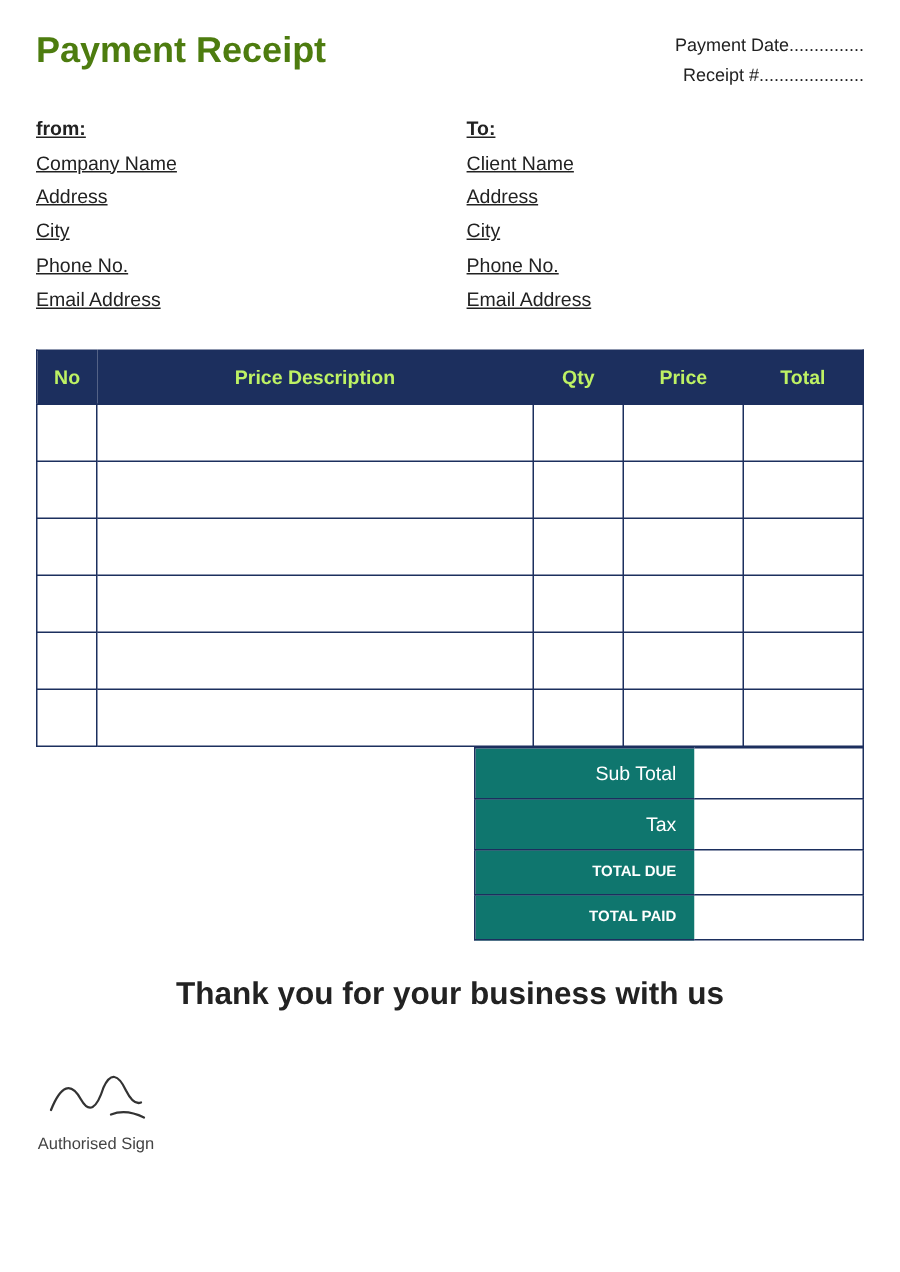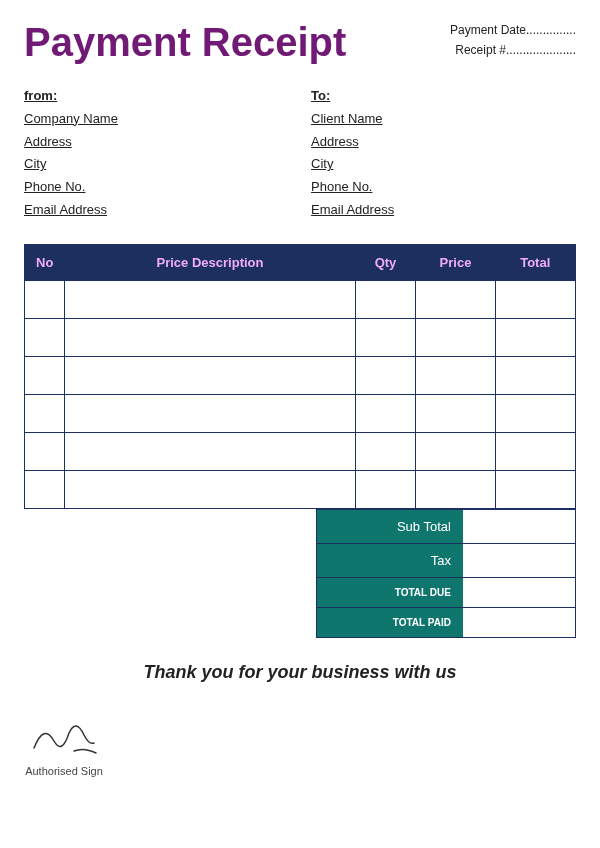--- a/index.html
+++ b/index.html
@@ -8,22 +8,22 @@
       font-family: Arial, sans-serif;
       width: 600px;
       min-height: 848px;
       padding: 20px 24px;
       color: #222;
       font-size: 13px;
     }
 
     
     .page-title {
-      color: #701a75;
-      font-size: 40px;
+      color: #4d7c0f;
+      font-size: 24px;
       font-weight: 700;
       margin-bottom: 6px;
     }
 
     .header-meta {
       text-align: right;
       font-size: 12px;
       color: #222;
       line-height: 1.7;
     }
@@ -52,21 +52,21 @@
     }
 
     
     .items-table {
       width: 100%;
       border-collapse: collapse;
       margin-bottom: 0;
     }
     .items-table thead tr {
       background-color: #1c2f5e;
-      color: #f0abfc;
+      color: #bef264;
     }
     .items-table thead th {
       padding: 10px 8px;
       font-size: 13px;
       font-weight: 600;
       text-align: center;
     }
     .items-table thead th:nth-child(2) {
       text-align: center;
     }
@@ -126,24 +126,23 @@
     }
     .summary-table td.value-cell {
       background: #fff;
       width: 100px;
     }
 
     
     .thank-you {
       text-align: center;
       font-weight: 700;
-      font-size: 18px;
+      font-size: 21px;
       margin-top: 18px;
       margin-bottom: 30px;
-      font-style: italic;
     }
 
     
     .signature-section {
       display: flex;
       justify-content: flex-start;
       padding-right: 20px;
     }
     .signature-block {
       text-align: center;

